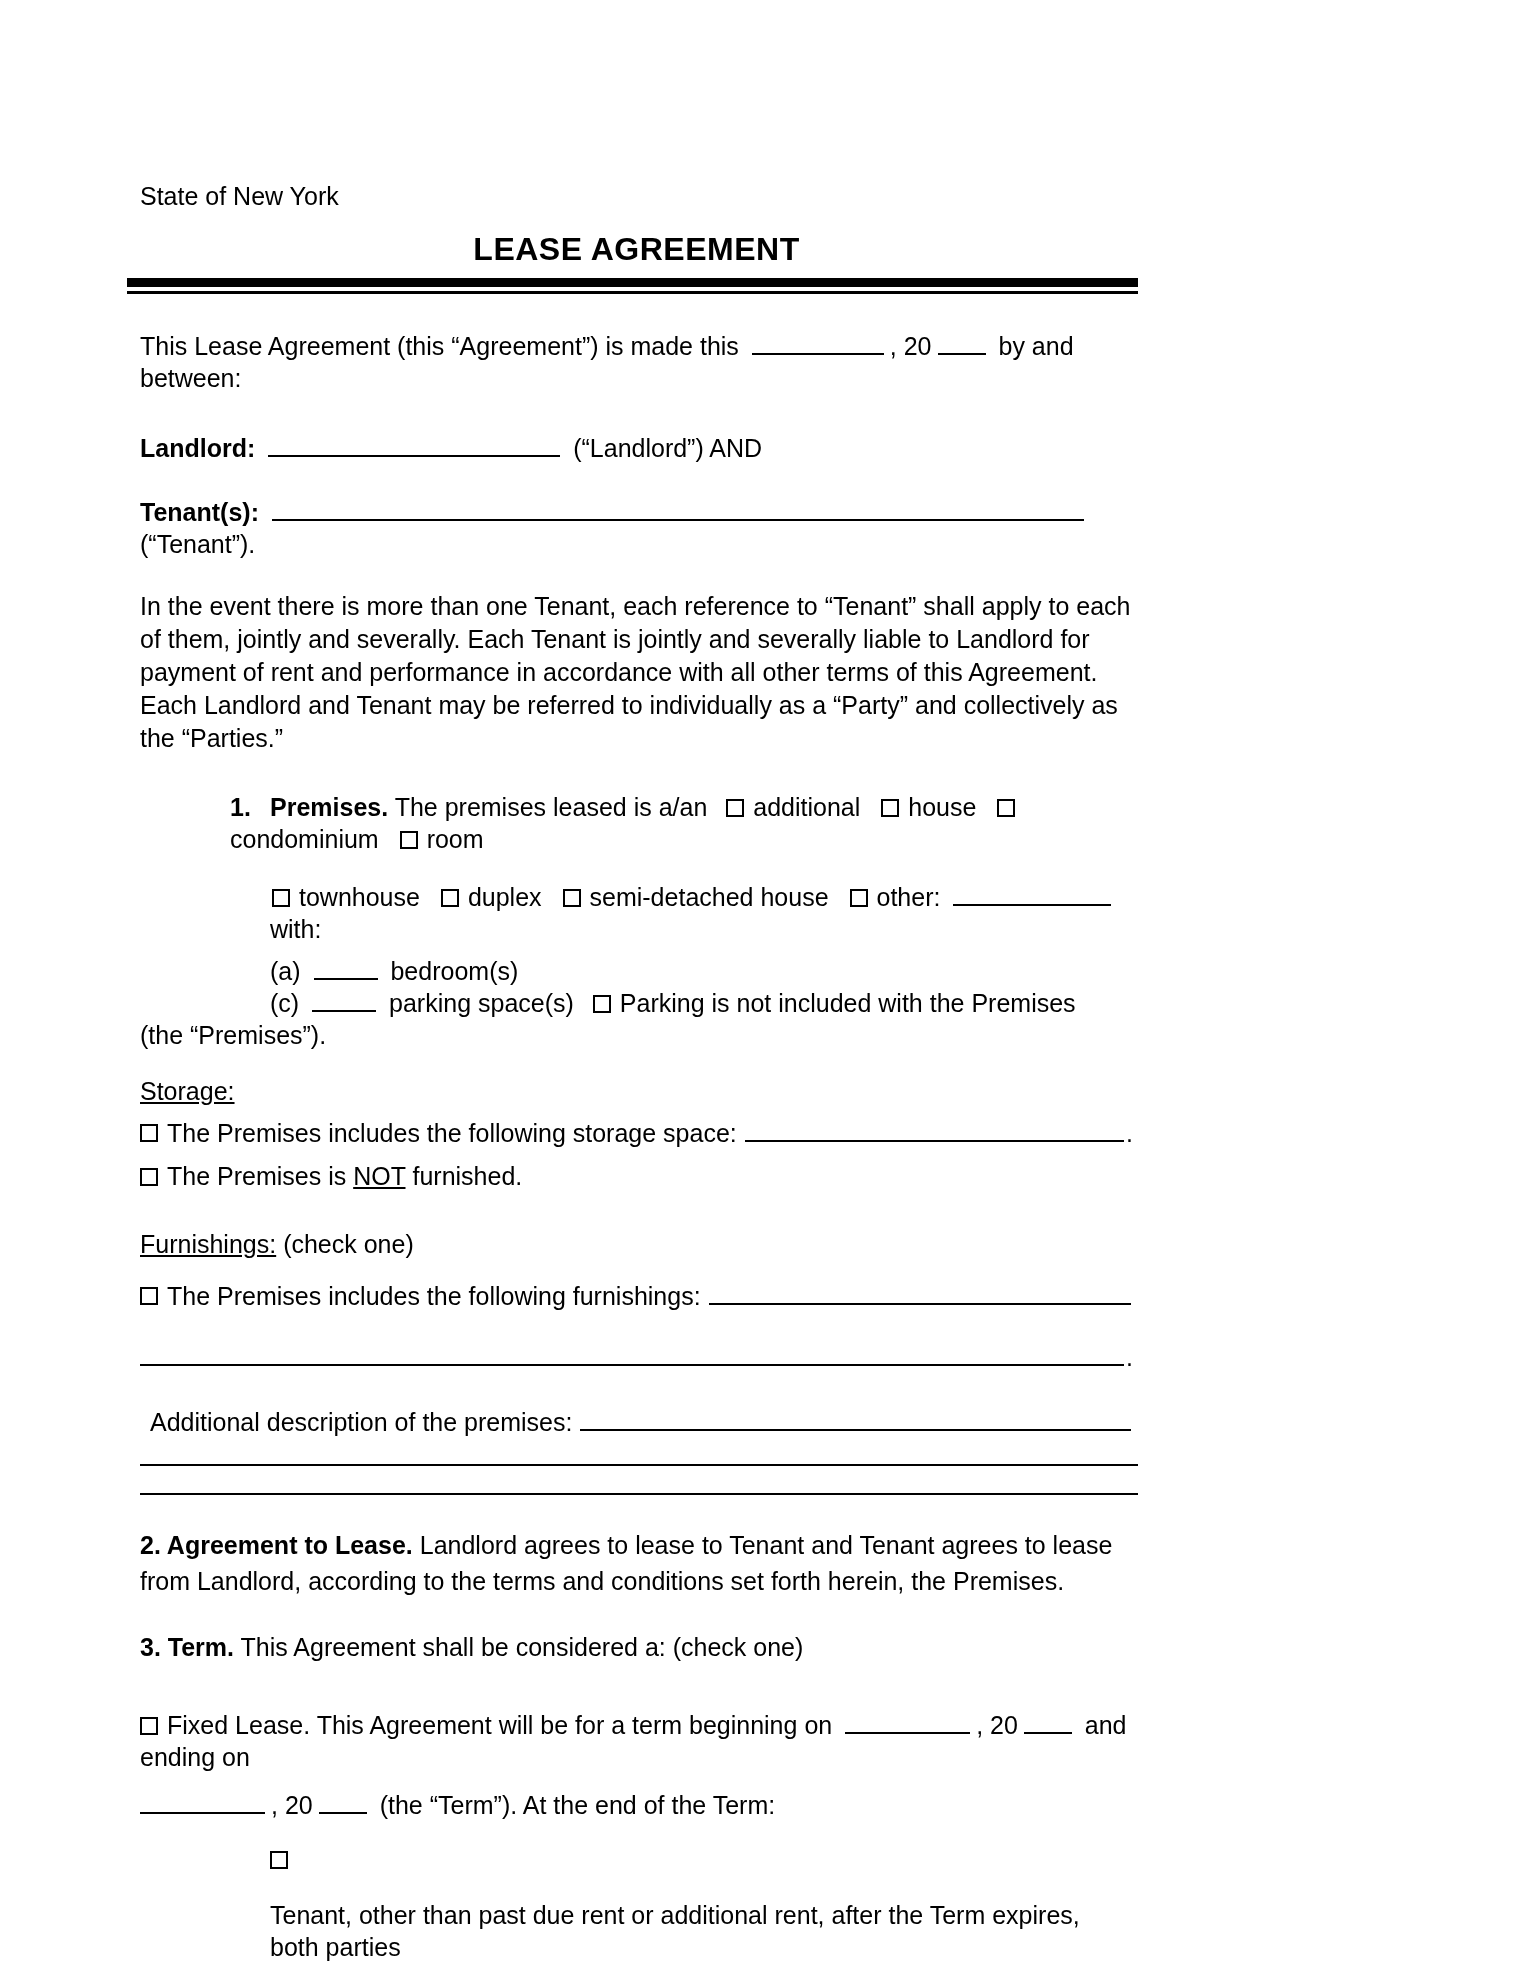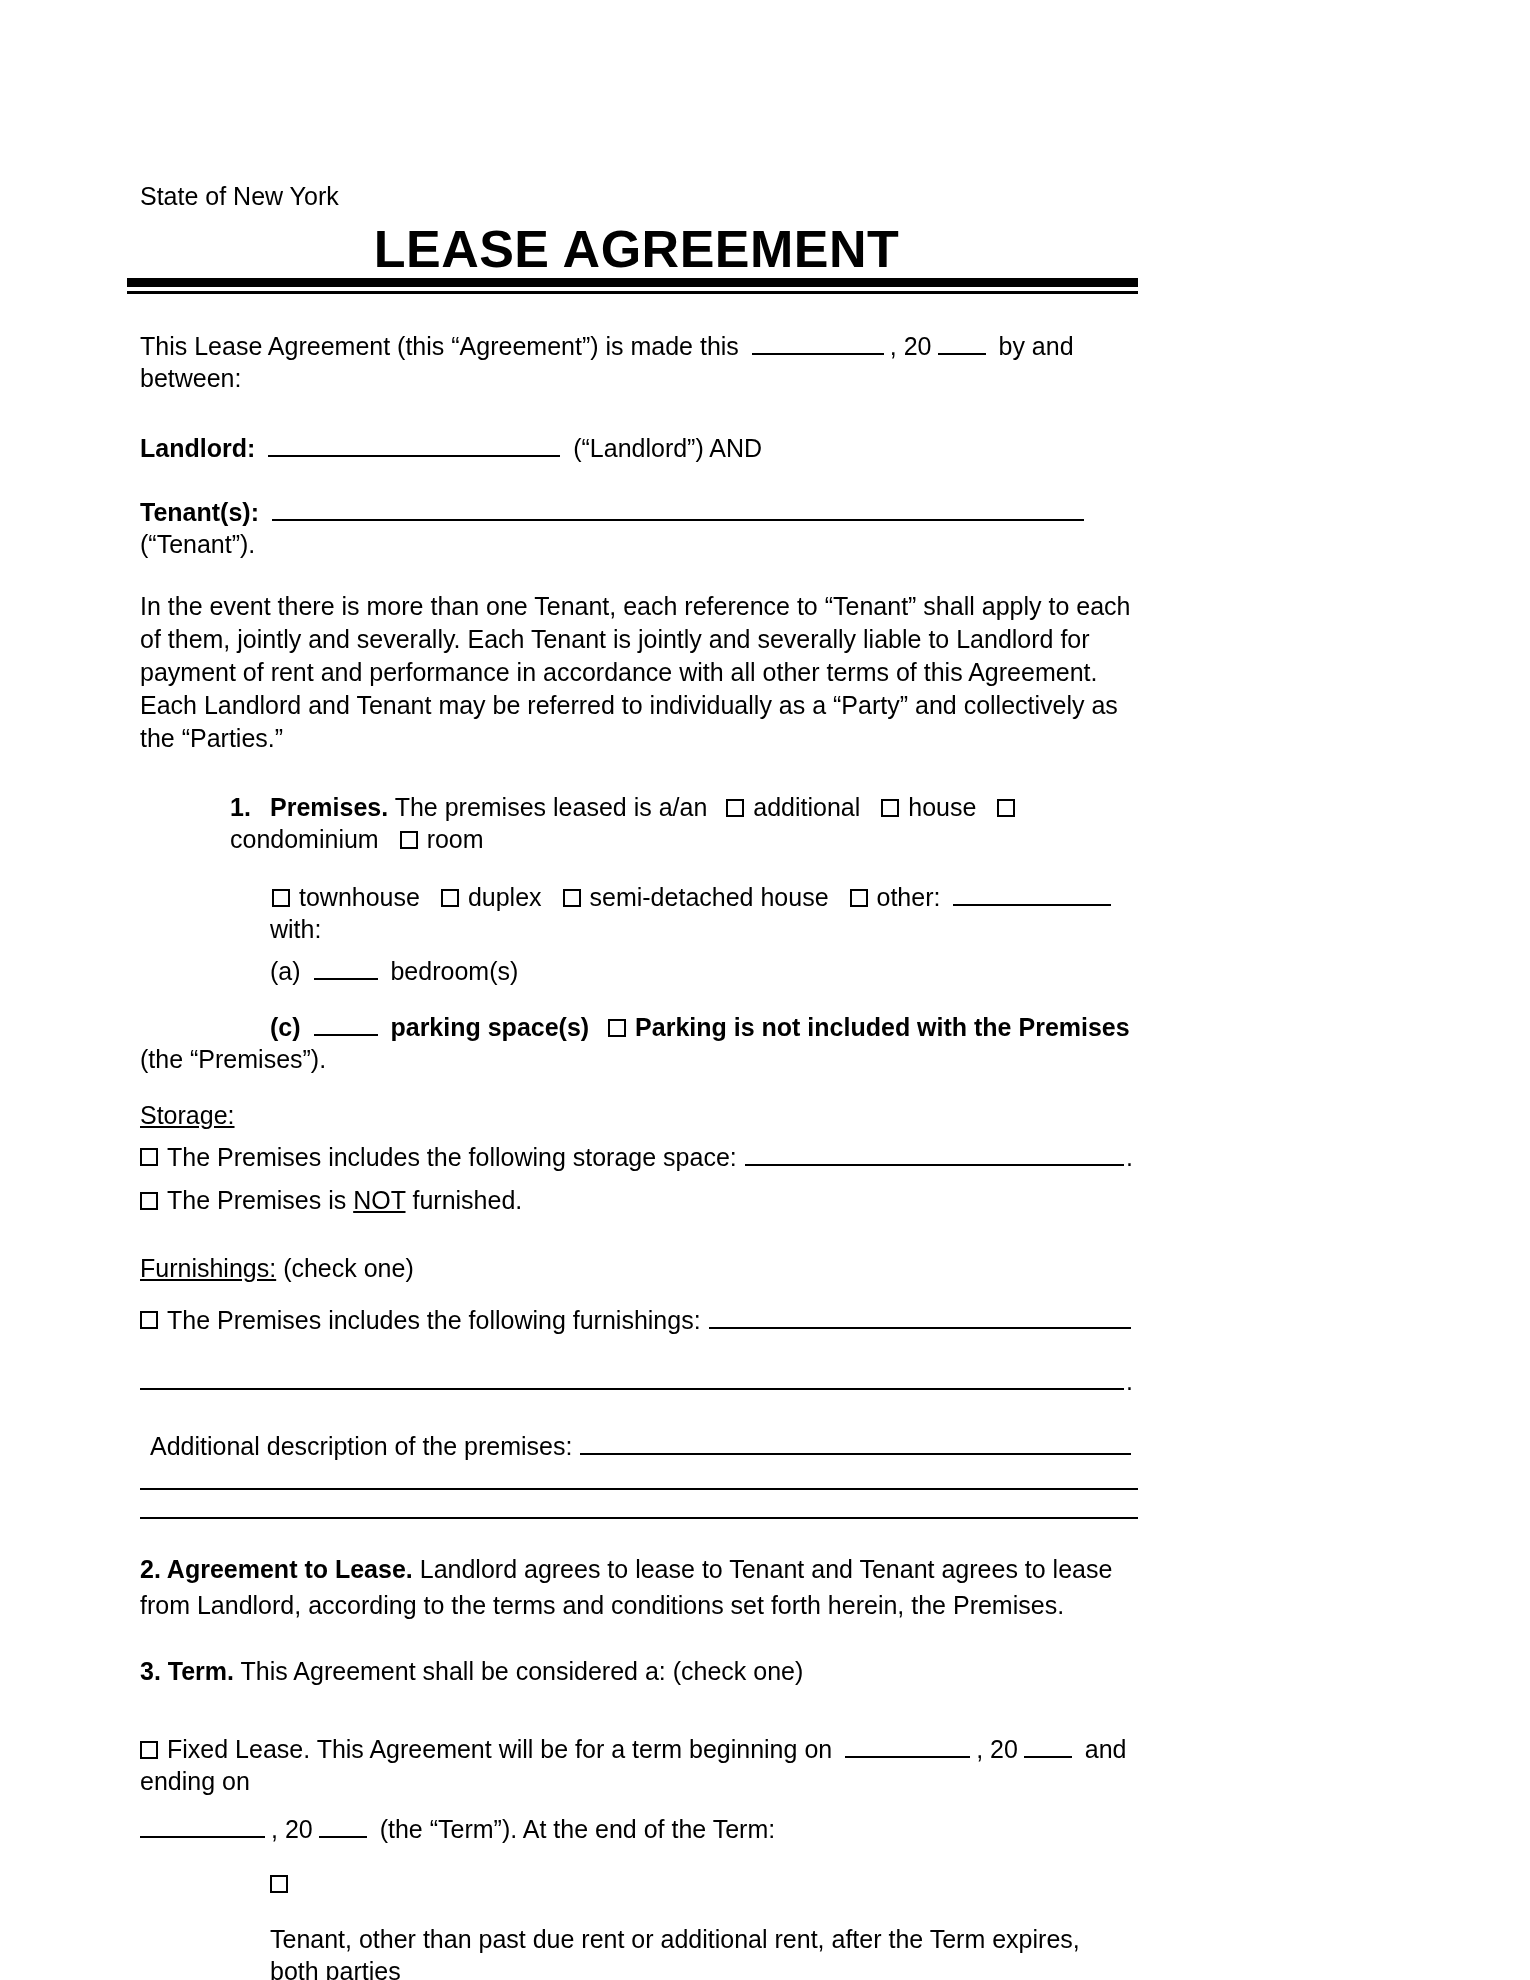--- a/index.html
+++ b/index.html
@@ -13,36 +13,36 @@
     color:#000;
     overflow:hidden;
     box-sizing:border-box;
   }
   .content{padding:0 125px 0 140px;box-sizing:border-box;}
   .line{line-height:32px;}
   b,.bold{font-weight:bold;}
   .u{text-decoration:underline;}
 
   .state-line{margin-top:180px;}
-  .doc-title{margin-top:14px;text-align:center;font-size:52px;font-weight:bold;line-height:46px;letter-spacing:0.5px;}
+  .doc-title{margin-top:14px;text-align:center;font-size:32px;font-weight:bold;line-height:46px;letter-spacing:0.5px;}
   .rule-thick{margin-top:6px;height:9px;background:#000;margin-left:-13px;margin-right:-5px;}
   .rule-thin{margin-top:4px;height:3px;background:#000;margin-left:-13px;margin-right:-5px;}
 
   .intro-line{margin-top:36px;}
   .landlord-line{margin-top:38px;}
   .tenant-line{margin-top:32px;}
   .joint-par{margin-top:30px;line-height:33px;}
 
   .premises-lead{margin-top:36px;padding-left:90px;}
   .premises-num{display:inline-block;width:40px;font-weight:bold;}
   .indented{padding-left:130px;}
   .row2{margin-top:26px;}
   .item-a{margin-top:10px;}
   .item-b{margin-top:0;}
-  .item-c{margin-top:24px;font-weight:bold;}
+  .item-c{margin-top:0;}
 
   .located-line{margin-top:36px;display:flex;align-items:baseline;white-space:pre;}
   .premises-suffix{margin-top:0;}
   .storage-head{margin-top:24px;}
   .storage-cb{margin-top:12px;display:flex;align-items:baseline;}
   .furnishings-head{margin-top:36px;}
   .not-furnished{margin-top:12px;}
   .furnishings-cb{margin-top:22px;display:flex;align-items:baseline;}
   .cont-blank-line{margin-top:12px;display:flex;align-items:baseline;}
   .additional-line{margin-top:36px;display:flex;align-items:baseline;padding-left:10px;}

